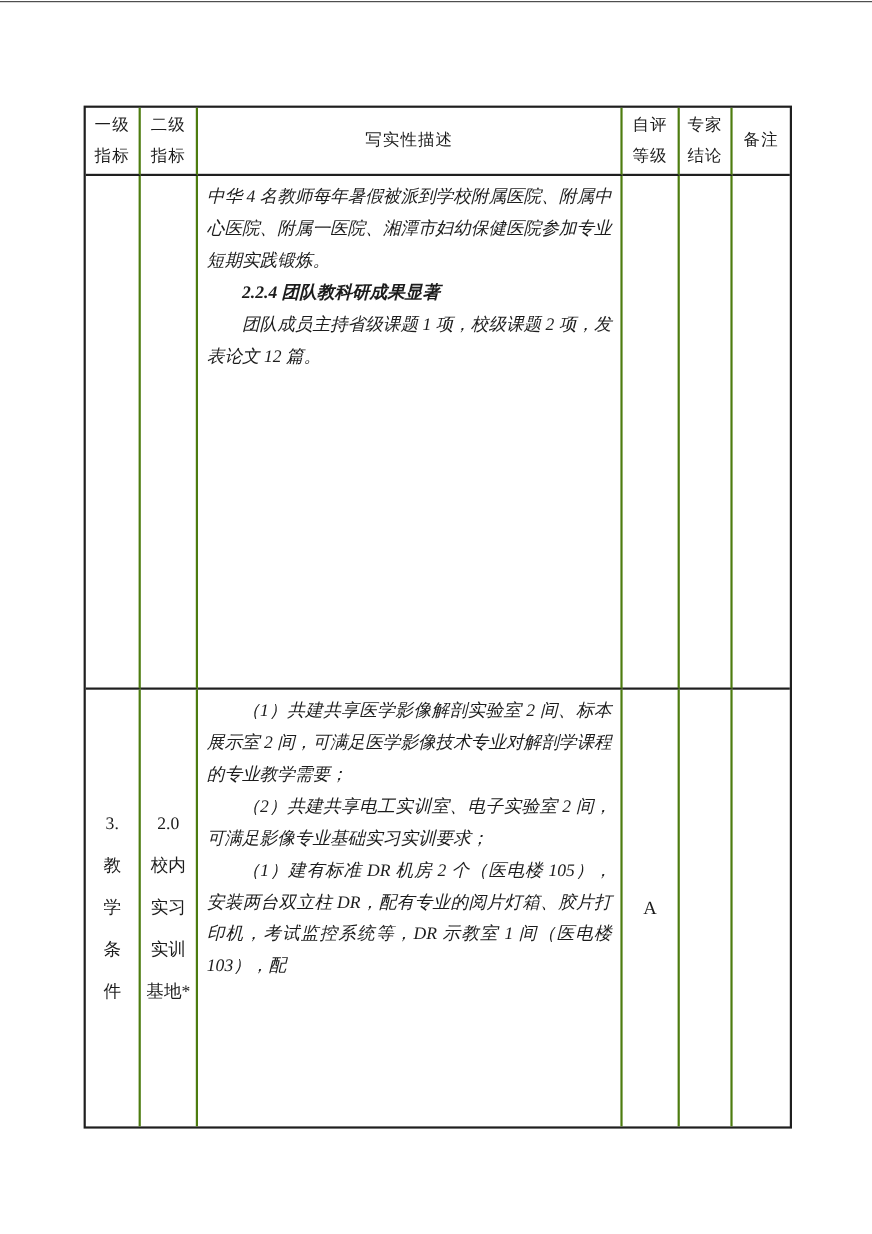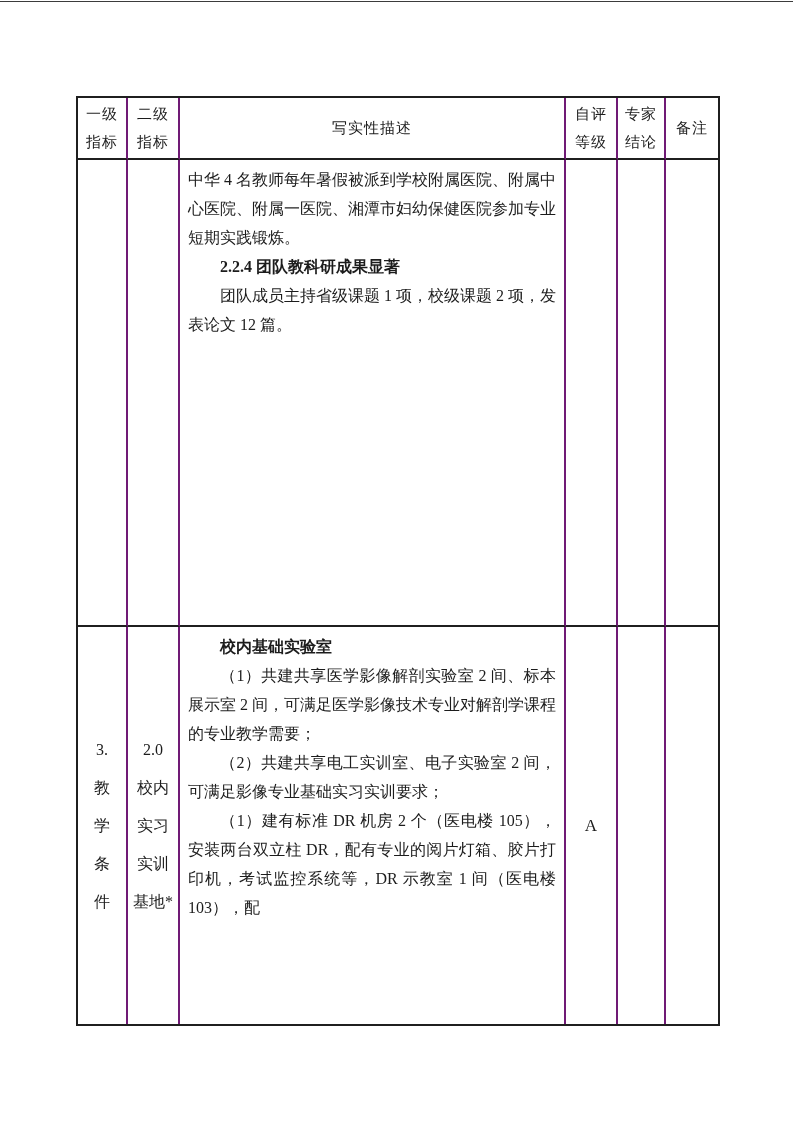--- a/index.html
+++ b/index.html
@@ -18,21 +18,21 @@
   .doc-table {
     position:absolute; left:76px; top:96px;
     width:644px; height:930px;
     display:grid;
     grid-template-columns:50px 52px 386px 52px 48px 52px;
     grid-template-rows:62px 467px 397px;
     border:2px solid #1f1f1f;
     background:#ffffff;
   }
   .cell {
-    border-right:2px solid #701a75;
+    border-right:2px solid #4d7c0f;
     border-bottom:2px solid #1f1f1f;
     overflow:hidden;
   }
   .cell.last-col { border-right:none;text-align:center; }
   .cell.last-row { border-bottom:none; }
   .hcell {
     display:flex; flex-direction:column;
     justify-content:center; align-items:center;
     font-size:15px; line-height:28px;
     letter-spacing:1px;
@@ -43,20 +43,21 @@
     font-size:16px; line-height:38px;
     text-align:center;
   }
   .gradecell {
     display:flex; justify-content:center; align-items:center;
     font-size:17px;
   }
   .desc {
     padding:5px 8px 0 8px;
     text-align:justify;
+    font-style:italic;
   }
   .para {
     font-size:16px;
     line-height:29px;
     text-indent:2em;
     text-align:justify;
   }
   .para.noind { text-indent:0; }
   .para.hd { font-weight:bold; }
 </style>
@@ -111,21 +112,20 @@
     <div>件</div>
   </div>
   <div class="cell vcell last-row">
     <div>2.0</div>
     <div>校内</div>
     <div>实习</div>
     <div>实训</div>
     <div>基地*</div>
   </div>
   <div class="cell desc last-row">
-    <p class="para hd">校内基础实验室</p>
     <p class="para">（1）共建共享医学影像解剖实验室 2 间、标本展示室 2 间，可满足医学影像技术专业对解剖学课程的专业教学需要；</p>
     <p class="para">（2）共建共享电工实训室、电子实验室 2 间，可满足影像专业基础实习实训要求；</p>
     <p class="para">（1）建有标准 DR 机房 2 个（医电楼 105），安装两台双立柱 DR，配有专业的阅片灯箱、胶片打印机，考试监控系统等，DR 示教室 1 间（医电楼 103），配</p>
   </div>
   <div class="cell gradecell last-row">
     <span>A</span>
   </div>
   <div class="cell last-row"></div>
   <div class="cell last-col last-row"></div>
 

